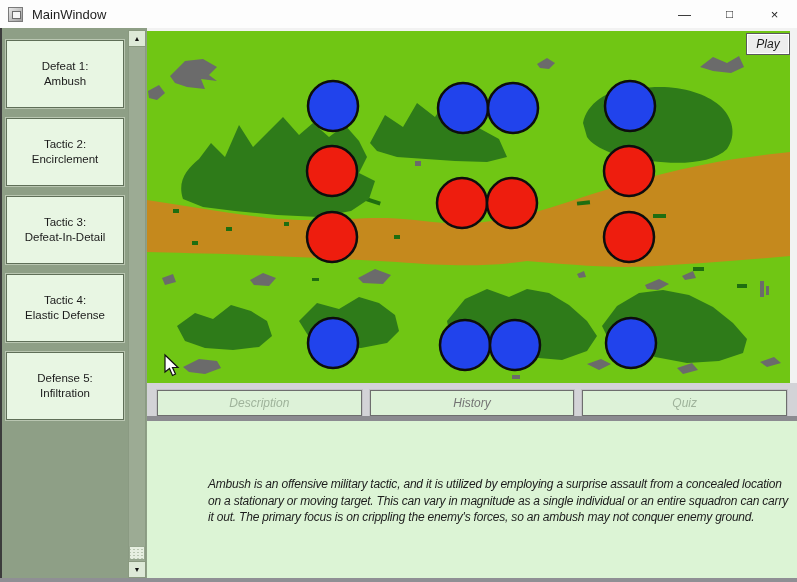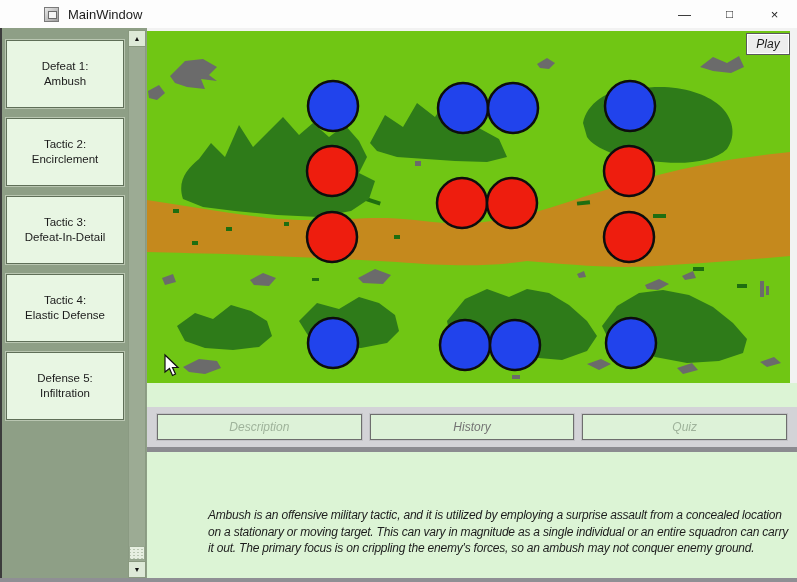--- a/index.html
+++ b/index.html
@@ -4,21 +4,21 @@
 <style>
   html,body{margin:0;padding:0;background:#222;}
   *{box-sizing:border-box;}
   .window{
     width:797px;height:582px;
     display:flex;flex-direction:column;
     font-family:"Liberation Sans","DejaVu Sans",sans-serif;
     background:#dcf4d5;position:relative;overflow:hidden;
   }
   
-  .titlebar{height:28px;background:#fdfdfd;display:flex;align-items:center;flex:0 0 auto;padding-left:36px;}
+  .titlebar{height:28px;background:#fdfdfd;display:flex;align-items:center;flex:0 0 auto;}
   .app-icon{width:15px;height:15px;margin:0 9px 0 8px;border:1px solid #7a7a7a;
     background:linear-gradient(135deg,#e8e8e8 0%,#9d9d9d 100%);position:relative;}
   .app-icon::after{content:"";position:absolute;left:3px;top:3px;width:7px;height:6px;background:#f5f5f5;border:1px solid #6b6b6b;}
   .win-title{font-size:13px;color:#1c1c1c;}
   .tb-spacer{flex:1;}
   .winbtn{width:45px;height:28px;display:flex;align-items:center;justify-content:center;
     font-size:13px;color:#222;cursor:default;}
   .winbtn.max{font-size:12px;}
   
   .content{flex:1;display:flex;border-left:2px solid #3c3c3c;min-height:0;}
@@ -43,21 +43,21 @@
   .main{flex:1;display:flex;flex-direction:column;min-width:0;font-style:italic;}
   .map-wrap{height:355px;background:#f2f2f2;padding:3px 7px 0 0;position:relative;flex:0 0 auto;}
   .map-wrap svg{display:block;}
   .play-btn{
     position:absolute;top:5px;right:7px;width:44px;height:22px;
     background:#ededed;border:1px solid #5a5a5a;box-shadow:inset 0 0 0 1px #ffffff;
     font-size:12px;color:#1a1a1a;display:flex;align-items:center;justify-content:center;cursor:default;
     font-family:"Liberation Sans","DejaVu Sans",sans-serif;
   }
   
-  .tabbar{height:45px;background:#d3d3d7;padding:7px 10px 0 10px;display:flex;gap:8px;position:relative;flex:0 0 auto;margin-top:24px;}
+  .tabbar{height:38px;background:#d3d3d7;padding:7px 10px 0 10px;display:flex;gap:8px;position:relative;flex:0 0 auto;}
   .tabbar::after{content:"";position:absolute;left:0;right:0;bottom:0;height:5px;background:#8b8b90;}
   .tab-btn{flex:1;height:26px;background:#ddf2d8;border:1px solid #6e6e6e;box-shadow:0 0 0 1px #c2c2c6;
     display:flex;align-items:center;justify-content:center;font-size:12px;color:#737373;cursor:default;}
   .tab-btn.disabled{color:#9fb39b;}
   
   .text-panel{flex:1;background:#dcf4d5;padding:55px 8px 0 13px;}
   .desc-text{font-size:12px;line-height:16.5px;color:#1c1c1c;max-width:640px;letter-spacing:-0.2px;margin-left:48px;}
   
   .bottom-strip{height:4px;background:#8f8f94;flex:0 0 auto;}
 </style>

